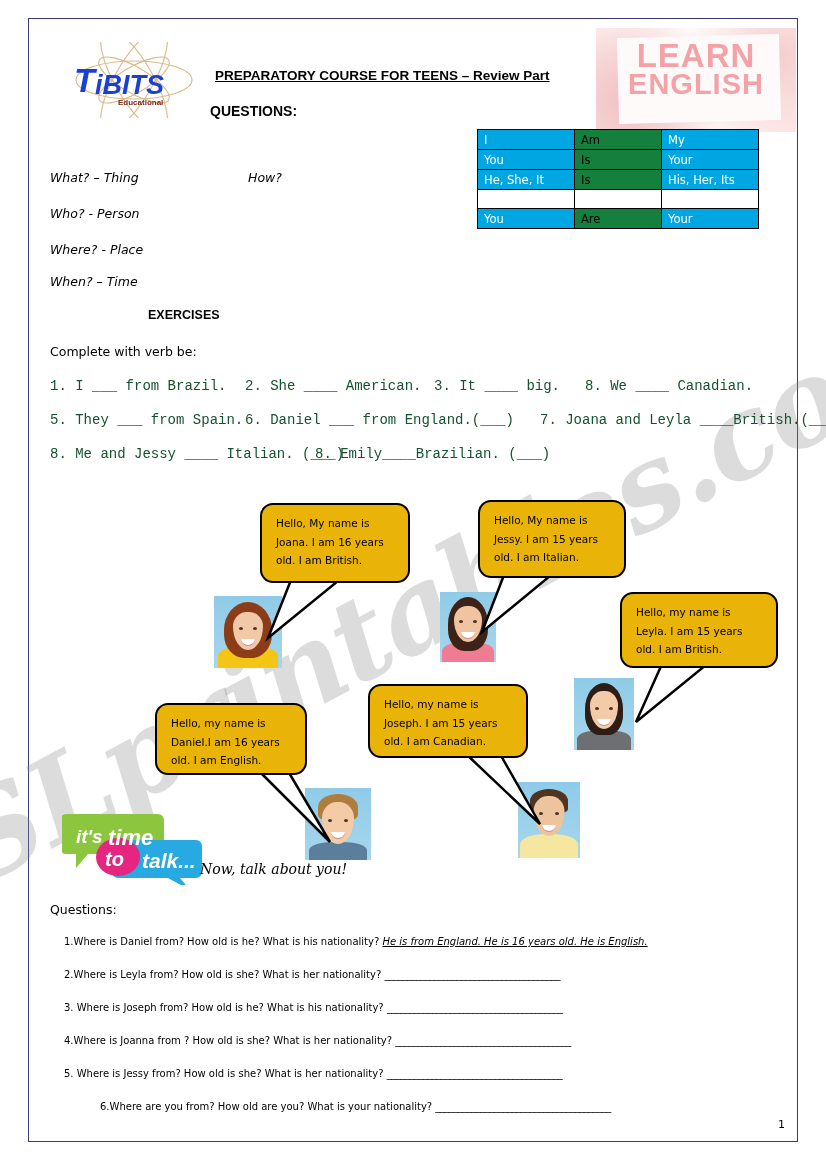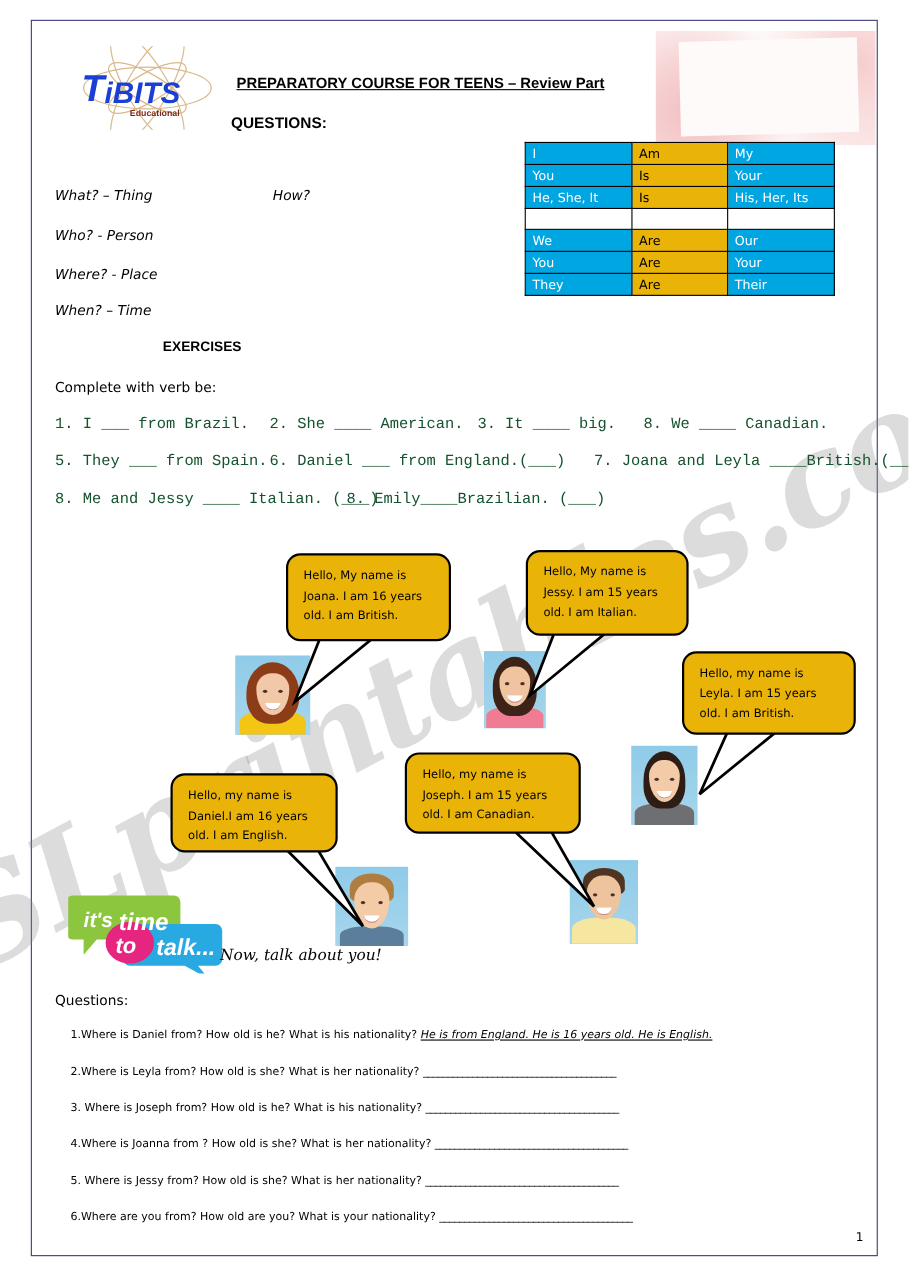--- a/index.html
+++ b/index.html
@@ -150,21 +150,21 @@
     height: 15px;
     vertical-align: middle;
     white-space: nowrap;
   }
   #verb-table td.c-subject { width: 84px; }
   #verb-table td.c-verb    { width: 74px; }
   #verb-table td.c-poss    { width: 84px; }
   #verb-table .hdr-plain  { background: #ffffff; }
   #verb-table .hdr-yellow { background: #ffff00; }
   #verb-table .cyan { background: #00a6e2; color: #ffffff; }
-  #verb-table .white { background: #eab308; color: #000000; }
+  #verb-table .white { background: #15803d; color: #000000; }
   #verb-table tr.spacer td { height: 14px; background: #ffffff; }
 
   
   #exercises-title {
     position: absolute;
     left: 148px;
     top: 308px;
     font-size: 12.5px;
     font-weight: bold;
     z-index: 8;
@@ -339,20 +339,24 @@
 
   <div id="page-border"></div>
 
   <div id="watermark">
     <span>ESLprintables.com</span>
   </div>
 
   <div id="learn-english-photo">
     <div class="bg"></div>
     <div class="card"></div>
+    <div class="txt">
+      <span class="l1">LEARN</span>
+      <span class="l2">ENGLISH</span>
+    </div>
   </div>
 
   <div id="logo">
     <svg width="145" height="76" viewBox="0 0 145 76">
       <g fill="none" stroke="#d9b98a" stroke-width="1.1">
         <ellipse cx="72" cy="38" rx="58" ry="19"></ellipse>
         <ellipse cx="72" cy="38" rx="58" ry="19" transform="rotate(60 72 38)"></ellipse>
         <ellipse cx="72" cy="38" rx="58" ry="19" transform="rotate(120 72 38)"></ellipse>
         <ellipse cx="72" cy="38" rx="40" ry="13" transform="rotate(30 72 38)"></ellipse>
         <ellipse cx="72" cy="38" rx="40" ry="13" transform="rotate(-30 72 38)"></ellipse>
@@ -388,33 +392,23 @@
         <td class="c-subject cyan">He, She, It</td>
         <td class="c-verb white">Is</td>
         <td class="c-poss cyan">His, Her, Its</td>
       </tr>
       <tr class="spacer">
         <td class="c-subject"></td>
         <td class="c-verb"></td>
         <td class="c-poss"></td>
       </tr>
       <tr>
-        <td class="c-subject cyan">We</td>
-        <td class="c-verb white">Are</td>
-        <td class="c-poss cyan">Our</td>
-      </tr>
-      <tr>
         <td class="c-subject cyan">You</td>
         <td class="c-verb white">Are</td>
         <td class="c-poss cyan">Your</td>
-      </tr>
-      <tr>
-        <td class="c-subject cyan">They</td>
-        <td class="c-verb white">Are</td>
-        <td class="c-poss cyan">Their</td>
       </tr>
     </tbody>
   </table>
 
   <div id="exercises-title">EXERCISES</div>
   <div id="complete-instr">Complete with verb be:</div>
 
   <div class="exline" style="left:50px;  top:378px;">1. I ___ from Brazil.</div>
   <div class="exline" style="left:245px; top:378px;">2. She ____ American.</div>
   <div class="exline" style="left:434px; top:378px;">3. It ____ big.</div>
@@ -552,20 +546,20 @@
     <span class="ans-blank">_______________________________________</span>
   </div>
   <div class="bq" style="top:1035px;">
     <span>4.Where is Joanna from ? How old is she? What is her nationality?</span>
     <span class="ans-blank">_______________________________________</span>
   </div>
   <div class="bq" style="top:1068px;">
     <span>5.  Where is Jessy from? How old is she? What is her nationality?</span>
     <span class="ans-blank">_______________________________________</span>
   </div>
-  <div class="bq" style="top:1101px;">
+  <div class="bq" style="top:1101px;margin-left:36px;">
     <span>6.Where are you from? How old are you? What is your nationality?</span>
     <span class="ans-blank">_______________________________________</span>
   </div>
 
   <div id="page-number">1</div>
 
 </div>
 
 </body></html>

